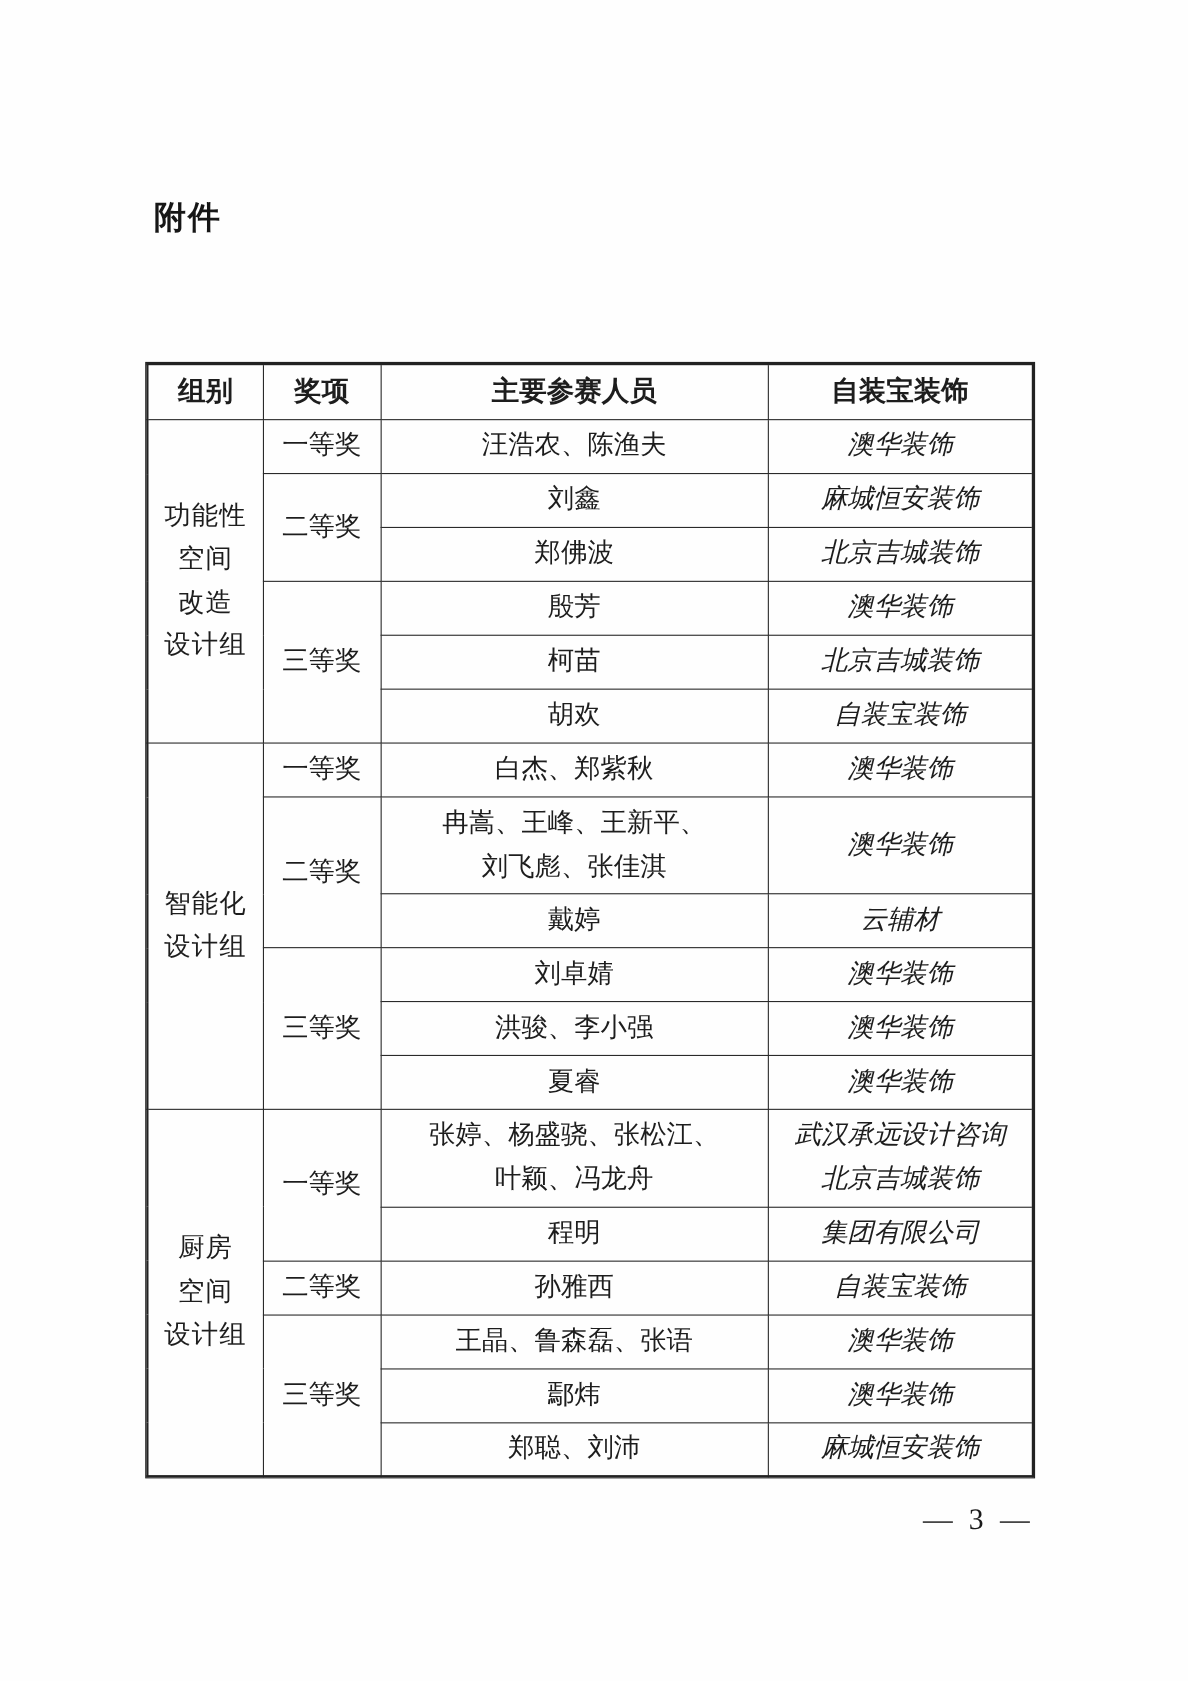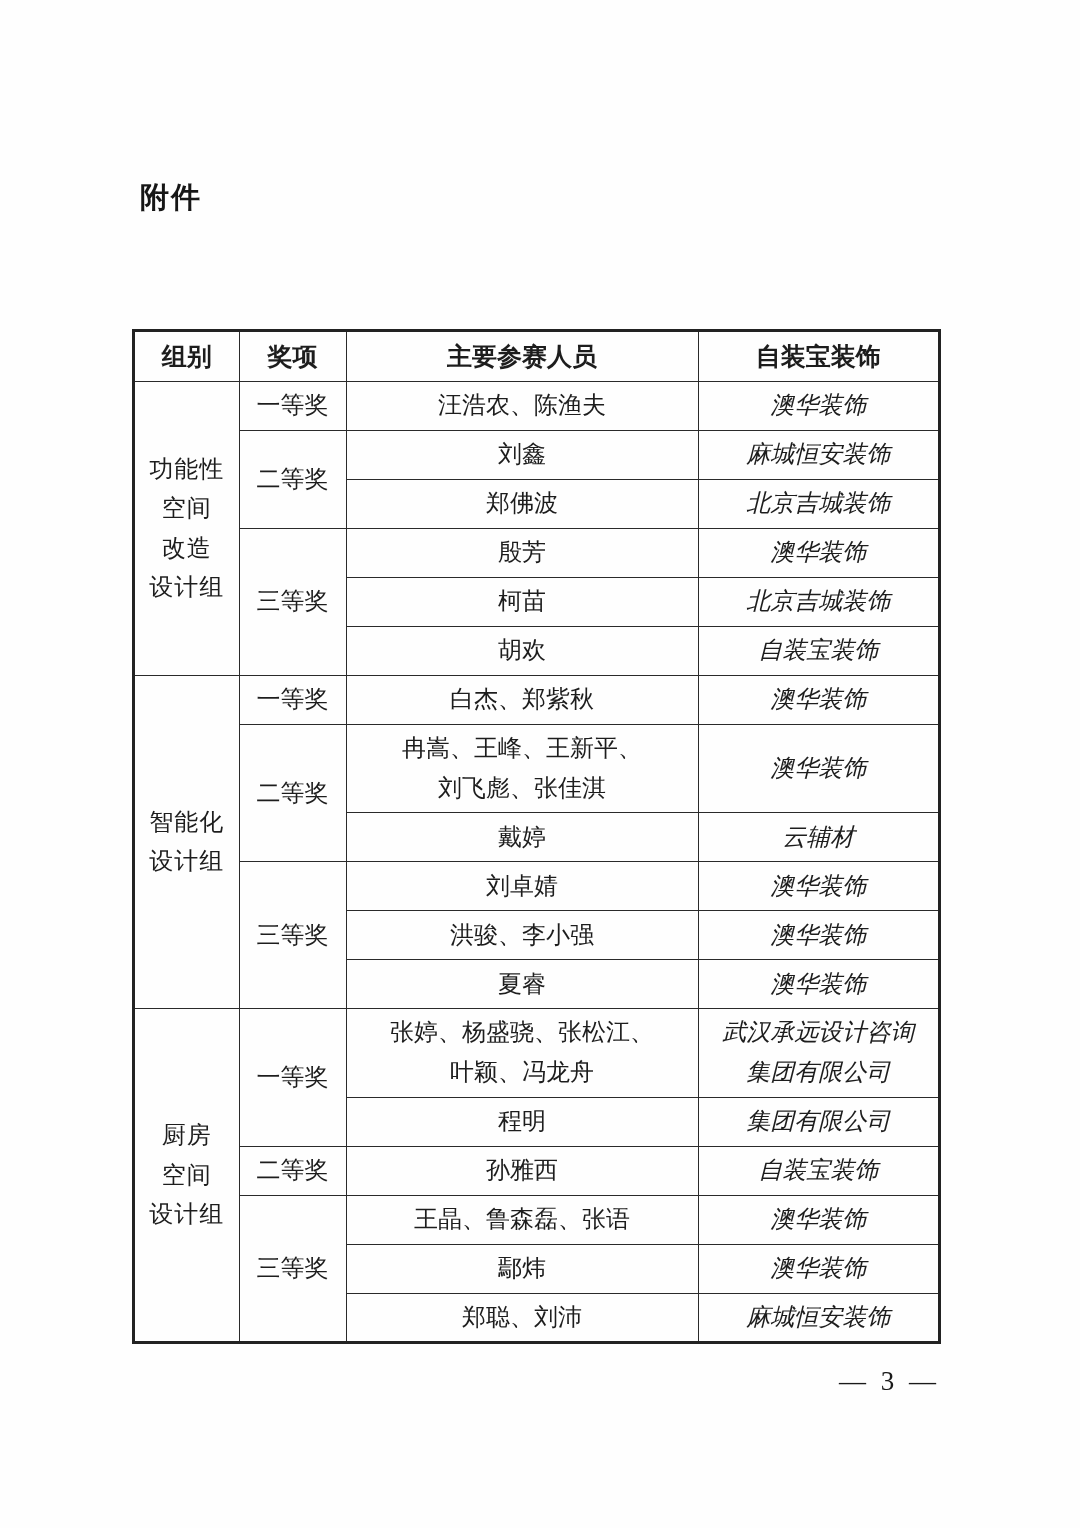--- a/index.html
+++ b/index.html
@@ -156,21 +156,21 @@
           <td class="org-cell">澳华装饰</td>
         </tr>
         <tr>
           <td class="group-cell" rowspan="6">厨房
 空间
 设计组</td>
           <td class="award-cell" rowspan="2">一等奖</td>
           <td class="participants-cell">张婷、杨盛骁、张松江、
 叶颖、冯龙舟</td>
           <td class="org-cell">武汉承远设计咨询
-集团有限公司</td>
+北京吉城装饰</td>
         </tr>
         <tr>
           <td class="participants-cell">程明</td>
           <td class="org-cell">集团有限公司</td>
         </tr>
         <tr>
           <td class="award-cell" rowspan="1">二等奖</td>
           <td class="participants-cell">孙雅西</td>
           <td class="org-cell">自装宝装饰</td>
         </tr>

